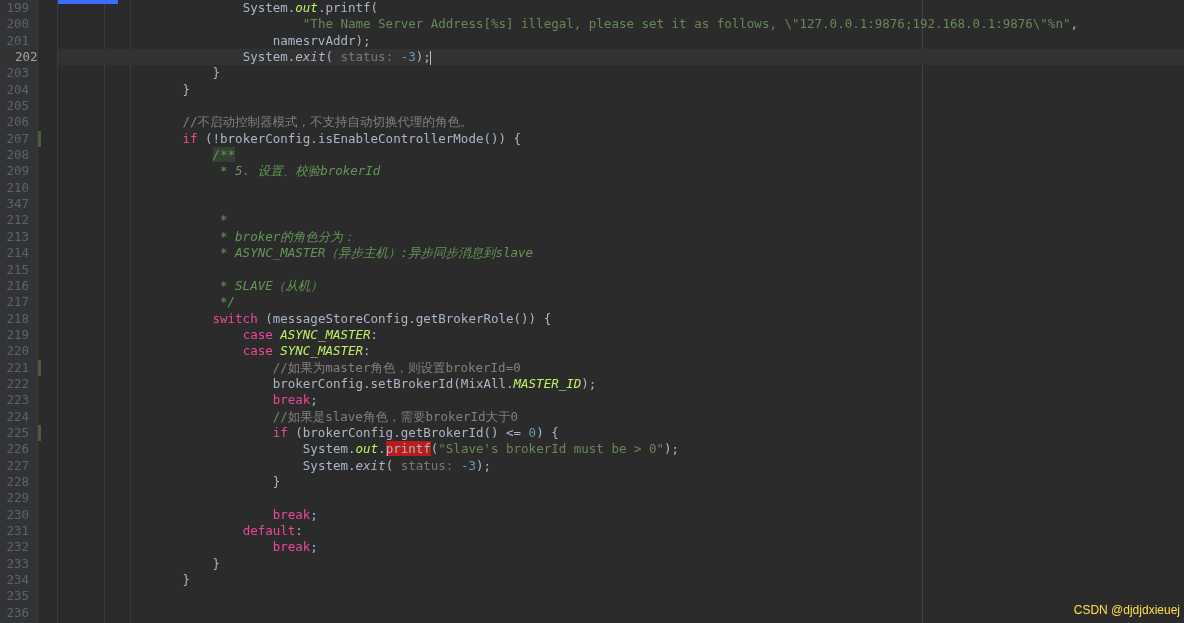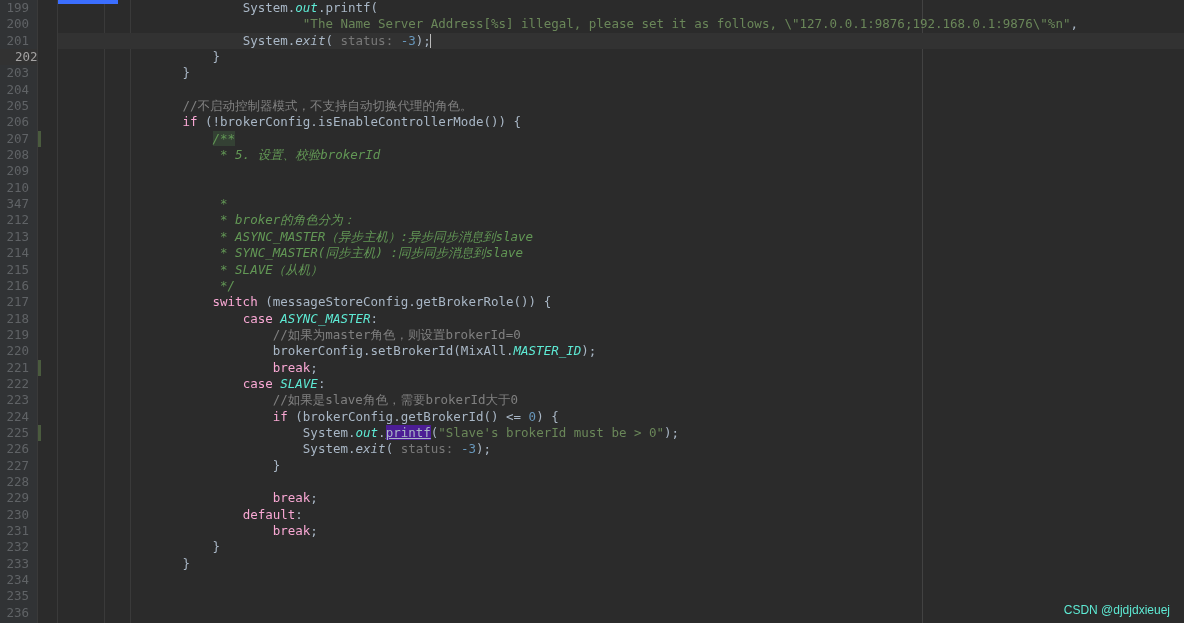--- a/index.html
+++ b/index.html
@@ -55,48 +55,48 @@
     position: absolute;
     top: 0; bottom: 0;
     width: 1px;
     background: #3a3a3a;
   }
   .g1 { left: 46px; }
   .g2 { left: 72px; }
   .g3 { left: 864px; background: #424242; }
 
   
-  .kw { color: #f9a8d4; }
+  .kw { color: #ec4899; }
   .str { color: #6a8759; }
   .cmt { color: #808080; }
   .doc { color: #629755; font-style: italic; }
   .docbg { color: #629755; font-style: italic; background: #344134; }
-  .field { color: #5eead4; font-style: italic; }
+  .field { color: #bef264; font-style: italic; }
   .num { color: #6897bb; }
   .hint { color: #787878; font-style: normal; }
   .fn { color: #a9b7c6; }
-  .hlbg { background: #4c1d95; text-decoration: underline; }
+  .hlbg { background: #b91c1c; }
   .cursor {
     display: inline-block;
     width: 1px; height: 14px;
     background: #bbb;
     vertical-align: middle;
     margin-left: -1px;
   }
   .change-mark {
     position: absolute;
     width: 3px;
     left: 40px;
     background: #4a5b3e;
   }
   .watermark {
     position: absolute;
-    right: 14px;
+    right: 4px;
     bottom: 6px;
-    color: #5eead4;
+    color: #fde047;
     font-size: 12px;
     font-family: sans-serif;
     z-index: 5;
   }
 </style>
 </head>
 <body>
 
 <div class="editor">
   <div class="gutter" id="gutter">
@@ -143,42 +143,43 @@
       <div class="change-mark" style="position: absolute; left: 0px; width: 3px; top: 130.8px; height: 16.35px; background: rgb(74, 91, 62);"></div>
       <div class="change-mark" style="position: absolute; left: 0px; width: 3px; top: 359.7px; height: 16.35px; background: rgb(74, 91, 62);"></div>
       <div class="change-mark" style="position: absolute; left: 0px; width: 3px; top: 425.1px; height: 16.35px; background: rgb(74, 91, 62);"></div>
     </div>
   <div class="code-area" id="code">
     <div class="guide g1"></div>
     <div class="guide g2"></div>
     <div class="guide g3"></div>
   <div class="line"><div class="hl-strip"></div><span>                        </span><span class="fn">System.</span><span class="field">out</span><span class="fn">.printf(</span></div>
       <div class="line"><span>                                </span><span class="str">"The Name Server Address[%s] illegal, please set it as follows, \"127.0.0.1:9876;192.168.0.1:9876\"%n"</span><span class="fn">,</span></div>
+      <div class="line"><span>                            </span><span class="fn">namesrvAddr);</span></div>
       <div class="line active-line"><span>                        </span><span class="fn">System.</span><span class="fn" style="font-style: italic;">exit</span><span class="fn">( </span><span class="hint">status: </span><span class="num">-3</span><span class="fn">);</span><span class="cursor"></span></div>
       <div class="line"><span>                    </span><span class="fn">}</span></div>
       <div class="line"><span>                </span><span class="fn">}</span></div>
       <div class="line"><span></span></div>
       <div class="line"><span>                </span><span class="cmt">//不启动控制器模式，不支持自动切换代理的角色。</span></div>
       <div class="line"><span>                </span><span class="kw">if </span><span class="fn">(!brokerConfig.isEnableControllerMode()) {</span></div>
       <div class="line"><span>                    </span><span class="docbg">/**</span></div>
       <div class="line"><span>                    </span><span class="doc"> * 5. 设置、校验brokerId</span></div>
       <div class="line"><span>                    </span></div>
       <div class="line"><span>                    </span></div>
       <div class="line"><span>                    </span><span class="doc"> *</span></div>
       <div class="line"><span>                    </span><span class="doc"> * broker的角色分为：</span></div>
       <div class="line"><span>                    </span><span class="doc"> * ASYNC_MASTER（异步主机）:异步同步消息到slave</span></div>
-      <div class="line"><span>                    </span><span class="doc"> * SYNC_MASTER(同步主机) :同步同步消息到slave</span></div>
+      <div class="line"><span>                    </span></div>
       <div class="line"><span>                    </span><span class="doc"> * SLAVE（从机）</span></div>
       <div class="line"><span>                    </span><span class="doc"> */</span></div>
       <div class="line"><span>                    </span><span class="kw">switch </span><span class="fn">(messageStoreConfig.getBrokerRole()) {</span></div>
       <div class="line"><span>                        </span><span class="kw">case </span><span class="field">ASYNC_MASTER</span><span class="fn">:</span></div>
+      <div class="line"><span>                        </span><span class="kw">case </span><span class="field">SYNC_MASTER</span><span class="fn">:</span></div>
       <div class="line"><span>                            </span><span class="cmt">//如果为master角色，则设置brokerId=0</span></div>
       <div class="line"><span>                            </span><span class="fn">brokerConfig.setBrokerId(MixAll.</span><span class="field">MASTER_ID</span><span class="fn">);</span></div>
       <div class="line"><span>                            </span><span class="kw">break</span><span class="fn">;</span></div>
-      <div class="line"><span>                        </span><span class="kw">case </span><span class="field">SLAVE</span><span class="fn">:</span></div>
       <div class="line"><span>                            </span><span class="cmt">//如果是slave角色，需要brokerId大于0</span></div>
       <div class="line"><span>                            </span><span class="kw">if </span><span class="fn">(brokerConfig.getBrokerId() &lt;= </span><span class="num">0</span><span class="fn">) {</span></div>
       <div class="line"><span>                                </span><span class="fn">System.</span><span class="field">out</span><span class="fn">.</span><span class="fn hlbg">printf</span><span class="fn">(</span><span class="str">"Slave's brokerId must be &gt; 0"</span><span class="fn">);</span></div>
       <div class="line"><span>                                </span><span class="fn">System.</span><span class="fn" style="font-style: italic;">exit</span><span class="fn">( </span><span class="hint">status: </span><span class="num">-3</span><span class="fn">);</span></div>
       <div class="line"><span>                            </span><span class="fn">}</span></div>
       <div class="line"><span></span></div>
       <div class="line"><span>                            </span><span class="kw">break</span><span class="fn">;</span></div>
       <div class="line"><span>                        </span><span class="kw">default</span><span class="fn">:</span></div>
       <div class="line"><span>                            </span><span class="kw">break</span><span class="fn">;</span></div>
       <div class="line"><span>                    </span><span class="fn">}</span></div>

